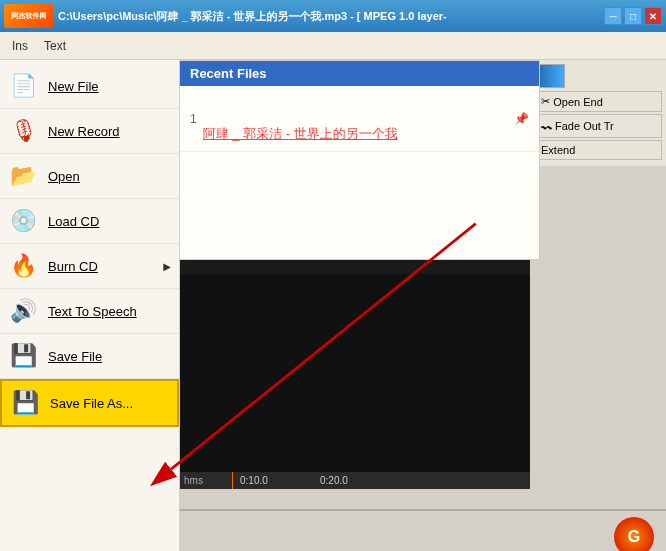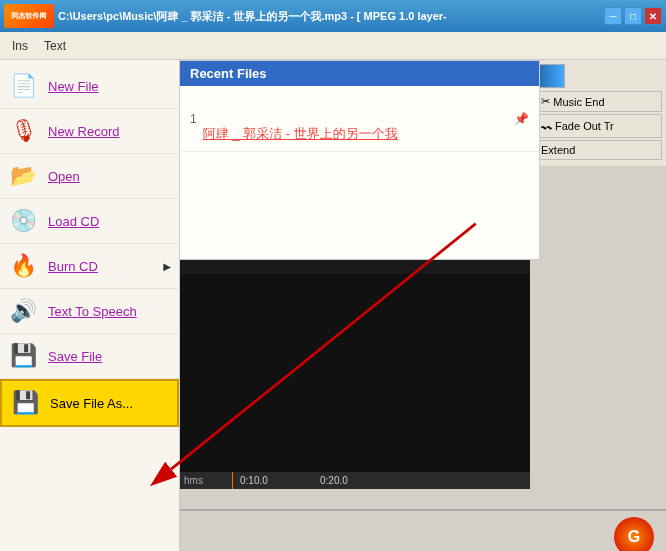--- a/index.html
+++ b/index.html
@@ -117,21 +117,21 @@
       height: 32px;
       margin-right: 8px;
       flex-shrink: 0;
       display: flex;
       align-items: center;
       justify-content: center;
       font-size: 20px;
     }
     .menu-label {
       font-size: 13px;
-      color: #a21caf;
+      color: #000000;
       text-decoration: underline;
     }
     .menu-label-plain {
       font-size: 13px;
       color: #000;
     }
     .menu-arrow {
       margin-left: auto;
       color: #333;
       font-size: 10px;
@@ -286,21 +286,21 @@
       <span class="recent-file-pin">📌</span>
     </div>
   </div>
 
   <div style="position:absolute; right:0; top:0; width:136px; background:#e8e4d8; border-left:1px solid #bbb; padding:4px; z-index:5;">
     <div style="display:flex; align-items:center; margin-bottom:3px;">
       <div style="width:30px; height:24px; background:linear-gradient(to right, #2266aa, #44aaff); margin-right:4px; border:1px solid #aaa;"></div>
     </div>
     <div class="toolbar-btn">
       <span style="margin-right:3px;">✂</span>
-      <span>Music End</span>
+      <span>Open End</span>
     </div>
     <div class="toolbar-btn">
       <span style="margin-right:3px;">〰</span>
       <span>Fade Out Tr</span>
     </div>
     <div class="toolbar-btn">
       <span>Extend</span>
     </div>
   </div>
 

